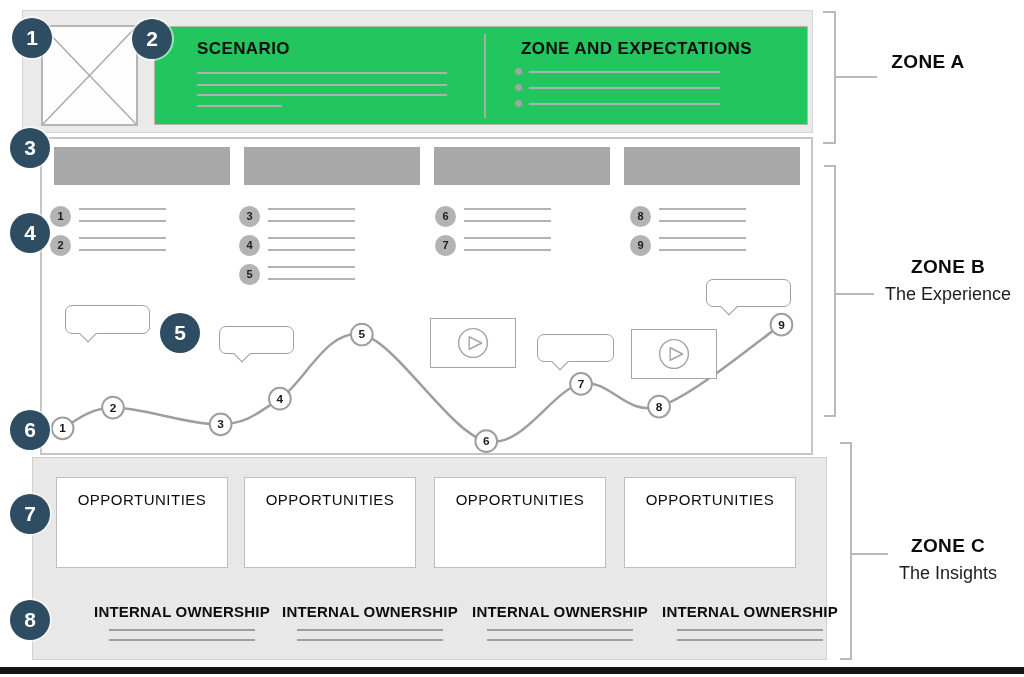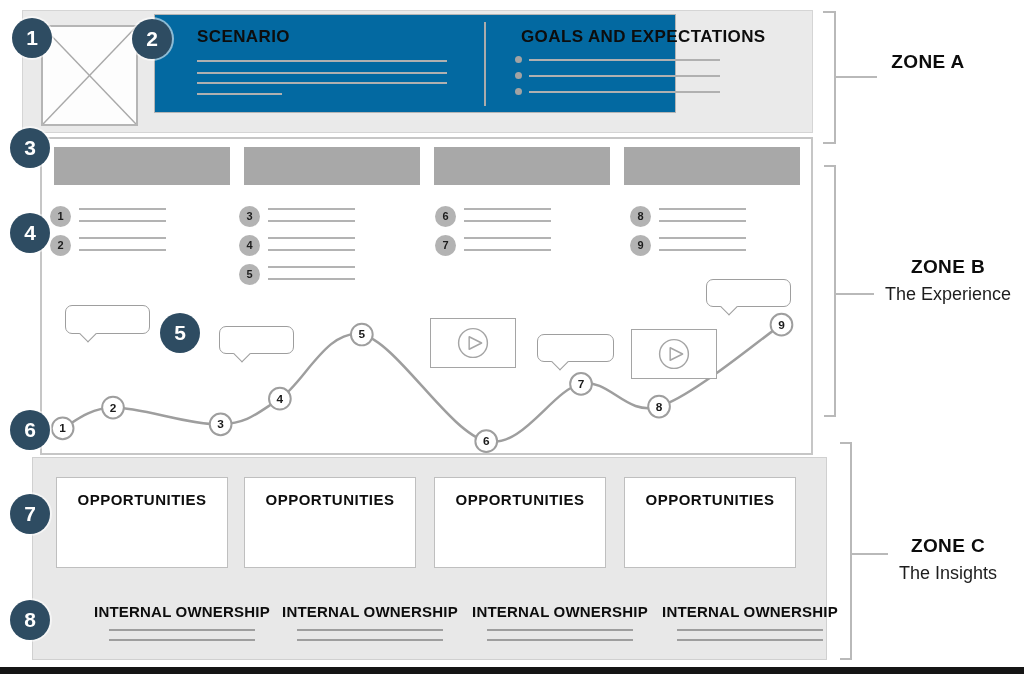--- a/index.html
+++ b/index.html
@@ -2,21 +2,21 @@
 <html><head>
 <meta charset="utf-8">
 <style>
   html,body{margin:0;padding:0;background:#fff;}
   .stage{position:relative;width:1024px;height:677px;background:#fff;overflow:hidden;
          font-family:"Liberation Sans",sans-serif;color:#111;}
 
   
   .zoneA{position:absolute;left:22px;top:10px;width:791px;height:123px;background:#eaeaea;border:1px solid #d5d5d5;box-sizing:border-box;}
   .imgph{position:absolute;left:18px;top:14px;width:97px;height:101px;background:#fdfdfd;border:2px solid #b5b5b5;box-sizing:border-box;}
-  .scenario-panel{position:absolute;left:131px;top:3px;width:522px;height:99px;background:#0369a1;border:1.5px solid #b5b5b5;box-sizing:border-box;}
+  .scenario-panel{position:absolute;left:131px;top:15px;width:654px;height:99px;background:#22c55e;border:1.5px solid #b5b5b5;box-sizing:border-box;}
   .panel-title{position:absolute;font-size:17px;font-weight:bold;letter-spacing:.4px;color:#0d0d0d;white-space:nowrap;}
   .ph-line{position:absolute;height:2px;background:#b0b0b0;}
   .vdivider{position:absolute;width:2px;background:#ababab;}
   .bullet-row{position:absolute;display:flex;align-items:center;}
   .bullet-dot{width:7px;height:7px;border-radius:50%;background:#a3a3a3;margin-right:7px;}
   .bullet-line{width:191px;height:2px;background:#b0b0b0;}
 
   
   .zoneB{position:absolute;left:40px;top:137px;width:773px;height:318px;background:#fff;border:2px solid #c6c6c6;box-sizing:border-box;}
   .hbar{position:absolute;top:8px;height:38px;width:176px;background:#a8a8a8;}
@@ -25,21 +25,21 @@
   .item-line{position:absolute;height:2px;width:87px;background:#b3b3b3;}
   #journey{position:absolute;left:0;top:0;width:100%;height:100%;}
   .bubble{position:absolute;background:#fff;border:1.5px solid #9e9e9e;border-radius:7px;box-sizing:border-box;}
   .bubble::after{content:"";position:absolute;left:16px;bottom:-7px;width:11px;height:11px;background:#fff;
                  border-right:1.5px solid #9e9e9e;border-bottom:1.5px solid #9e9e9e;transform:rotate(45deg);}
   .video{position:absolute;background:#fff;border:1.5px solid #a5a5a5;box-sizing:border-box;}
 
   
   .zoneC{position:absolute;left:32px;top:457px;width:795px;height:203px;background:#e8e8e8;border:1px solid #d0d0d0;box-sizing:border-box;}
   .opp-box{position:absolute;top:19px;width:172px;height:91px;background:#fff;border:1px solid #bfbfbf;box-sizing:border-box;}
-  .opp-label{margin-top:13px;text-align:center;font-size:15px;font-weight:bold;letter-spacing:.5px;color:#0d0d0d;}
+  .opp-label{margin-top:13px;text-align:center;font-size:15px;font-weight:normal;letter-spacing:.5px;color:#0d0d0d;}
   .own-block{position:absolute;top:145px;width:176px;text-align:center;margin-left:40px;}
   .own-label{font-size:15px;font-weight:bold;letter-spacing:.2px;color:#0d0d0d;white-space:nowrap;}
   .own-line{width:146px;height:2px;background:#9e9e9e;margin:9px auto 0;}
   .own-line + .own-line{margin-top:8px;}
 
   
   .marker{position:absolute;width:40px;height:40px;border-radius:50%;background:#2e4c62;color:#fff;
           font-size:21px;font-weight:bold;text-align:center;line-height:40px;
           transform:translate(-50%,-50%);box-shadow:0 0 0 2px rgba(255,255,255,.55);z-index:30;}
 
@@ -64,21 +64,21 @@
         <line x1="93" y1="0" x2="0" y2="97" stroke="#a9a9a9" stroke-width="1.5"></line>
       </svg>
     </div>
     <div class="scenario-panel">
       <div class="panel-title" style="left:42px;top:12px">SCENARIO</div>
       <div class="ph-line" style="left:42px;top:45px;width:250px"></div>
       <div class="ph-line" style="left:42px;top:57px;width:250px"></div>
       <div class="ph-line" style="left:42px;top:67px;width:250px"></div>
       <div class="ph-line" style="left:42px;top:78px;width:85px"></div>
       <div class="vdivider" style="left:329px;top:7px;height:84px"></div>
-      <div class="panel-title" style="left:366px;top:12px">GOALS AND EXPECTATIONS</div>
+      <div class="panel-title" style="left:366px;top:12px">ZONE AND EXPECTATIONS</div>
       <div class="bullet-row" style="left:360px;top:41px">
           <span class="bullet-dot"></span>
           <span class="bullet-line"></span>
         </div>
       <div class="bullet-row" style="left:360px;top:57px">
           <span class="bullet-dot"></span>
           <span class="bullet-line"></span>
         </div>
       <div class="bullet-row" style="left:360px;top:73px">
           <span class="bullet-dot"></span>

